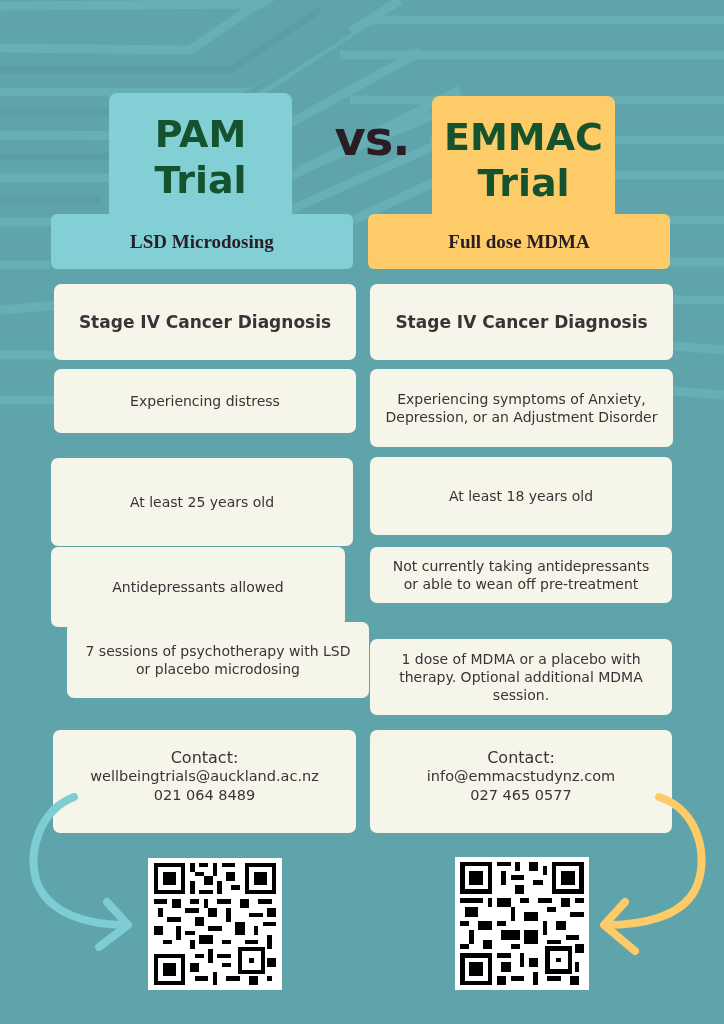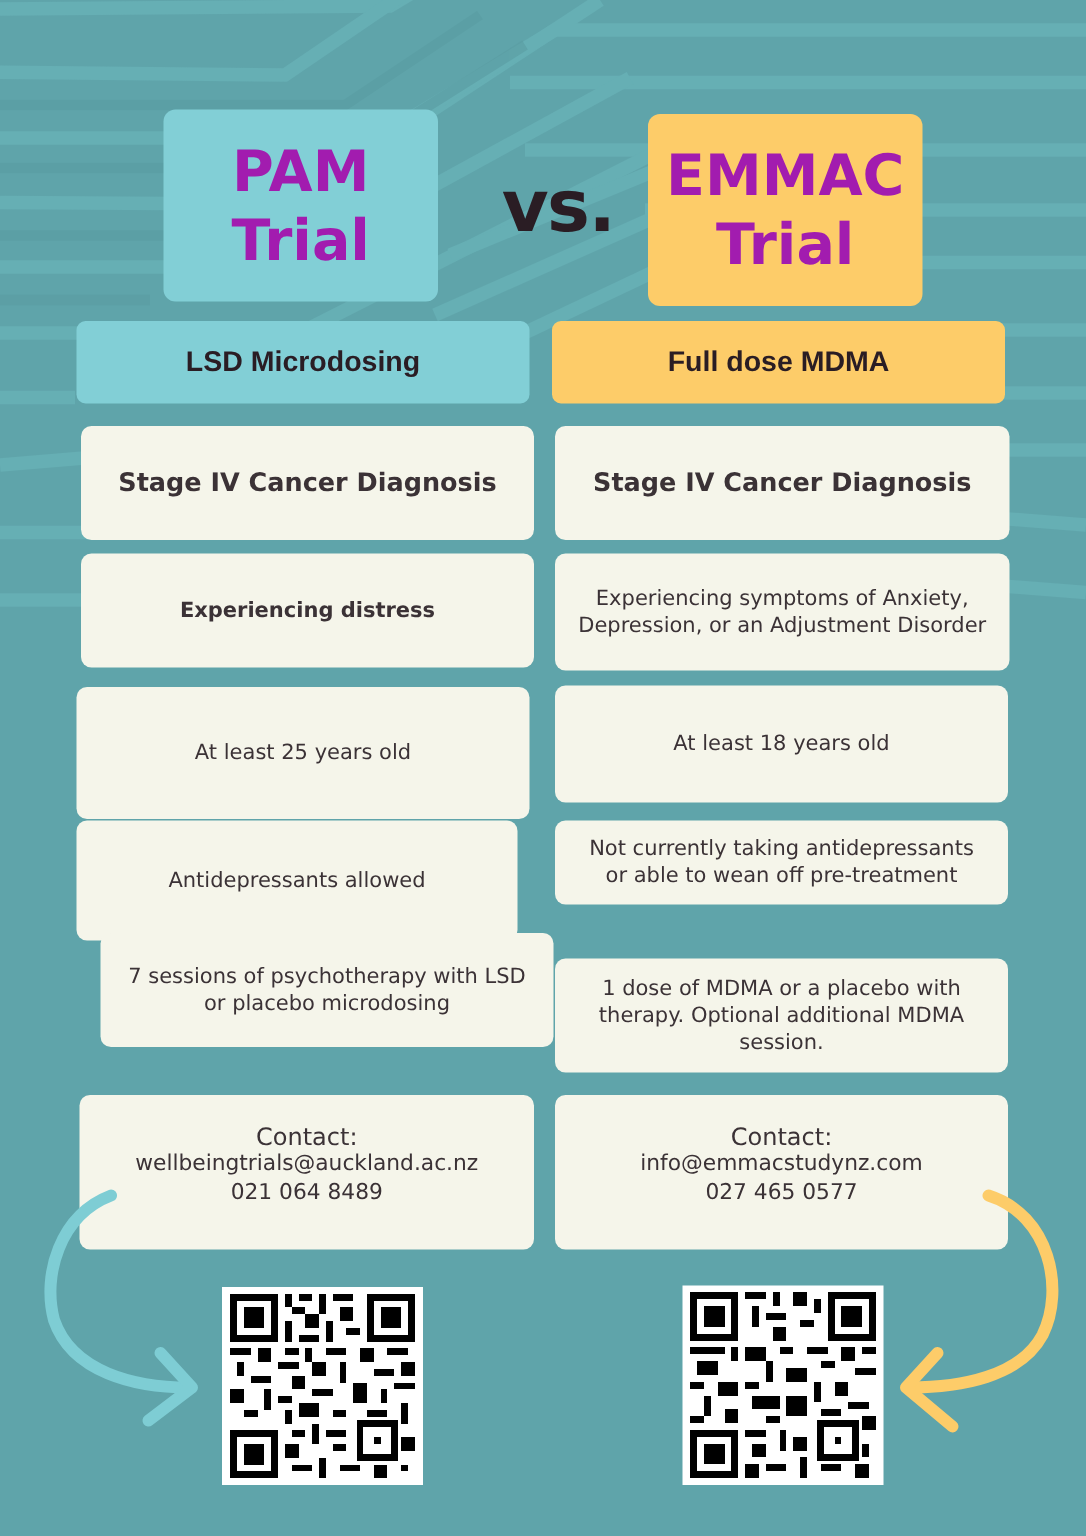--- a/index.html
+++ b/index.html
@@ -8,34 +8,34 @@
     background: #5fa4aa;
     font-family: "Liberation Sans", "DejaVu Sans", sans-serif;
     color: #3b3236;
   }
   .bg { position: absolute; left: 0; top: 0; width: 724px; height: 1024px; z-index: 0; }
   .abs { position: absolute; box-sizing: border-box; z-index: 2; }
   .title-box {
     border-radius: 8px;
     display: flex; flex-direction: column; align-items: center; justify-content: center;
     font-family: "DejaVu Sans", sans-serif; font-weight: bold;
-    color: #a21caf; font-size: 38px; line-height: 46px; letter-spacing: 0px;
+    color: #14532d; font-size: 38px; line-height: 46px; letter-spacing: 0px; margin-top: 20px;
   }
   .pam { left: 109px; top: 73px; width: 183px; height: 128px; background: #82cfd6; }
   .emmac { left: 432px; top: 76px; width: 183px; height: 128px; background: #fdcc69; }
   .vs {
     left: 322px; top: 108px; width: 100px; height: 60px;
     font-family: "DejaVu Sans", sans-serif; font-weight: bold;
     font-size: 48px; color: #2a1d24; text-align: center; line-height: 60px;
     letter-spacing: -1px;
   }
   .subhead {
     border-radius: 6px;
     display: flex; align-items: center; justify-content: center;
-    font-family: Liberation Sans, sans-serif; font-weight: bold;
+    font-family: Liberation Serif, serif; font-weight: bold;
     font-size: 19px; color: #2a1d24;
   }
   .lsd { left: 51px; top: 214px; width: 302px; height: 55px; background: #82cfd6; }
   .mdma { left: 368px; top: 214px; width: 302px; height: 55px; background: #fdcc69; }
   .card {
     background: #f5f5ea; border-radius: 7px;
     display: flex; align-items: center; justify-content: center; text-align: center;
     font-family: "DejaVu Sans", sans-serif; font-size: 14px; line-height: 18px;
     color: #3b3236; padding: 0 14px;
   }
@@ -102,21 +102,21 @@
   <span>Full dose MDMA</span>
 </div>
 
 <div class="abs card big" style="left:54px; top:284px; width:302px; height:76px;">
   <span>Stage IV Cancer Diagnosis</span>
 </div>
 <div class="abs card big" style="left:370px; top:284px; width:303px; height:76px;">
   <span>Stage IV Cancer Diagnosis</span>
 </div>
 
-<div class="abs card" style="left:54px; top:369px; width:302px; height:76px;font-weight:bold;">
+<div class="abs card" style="left:54px; top:369px; width:302px; height:64px;">
   <span>Experiencing distress</span>
 </div>
 <div class="abs card" style="left:370px; top:369px; width:303px; height:78px;">
   <span>Experiencing symptoms of Anxiety, Depression, or an Adjustment Disorder</span>
 </div>
 
 <div class="abs card" style="left:51px; top:458px; width:302px; height:88px;">
   <span>At least 25 years old</span>
 </div>
 <div class="abs card" style="left:370px; top:457px; width:302px; height:78px;">

